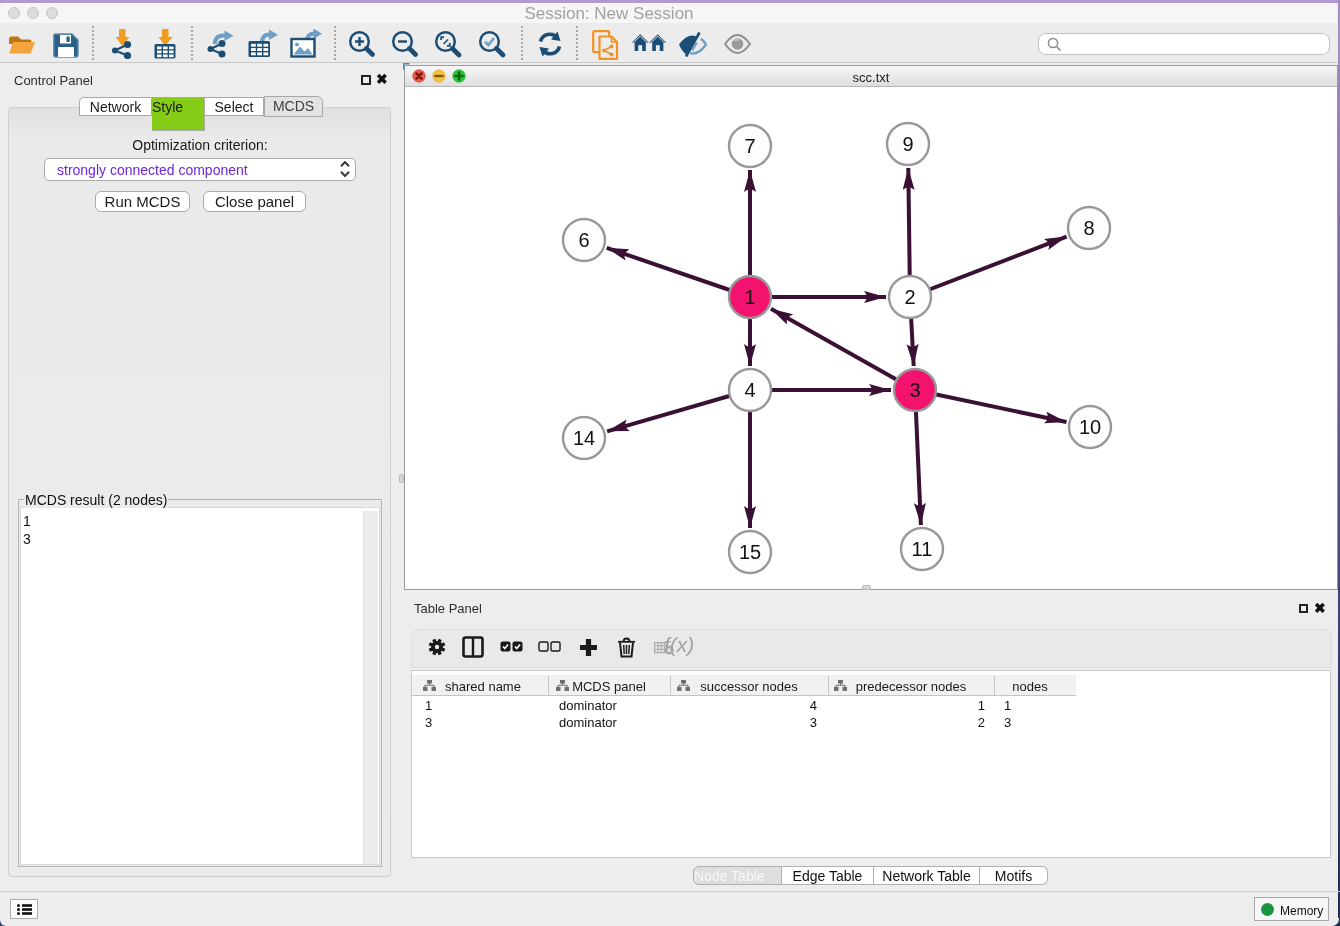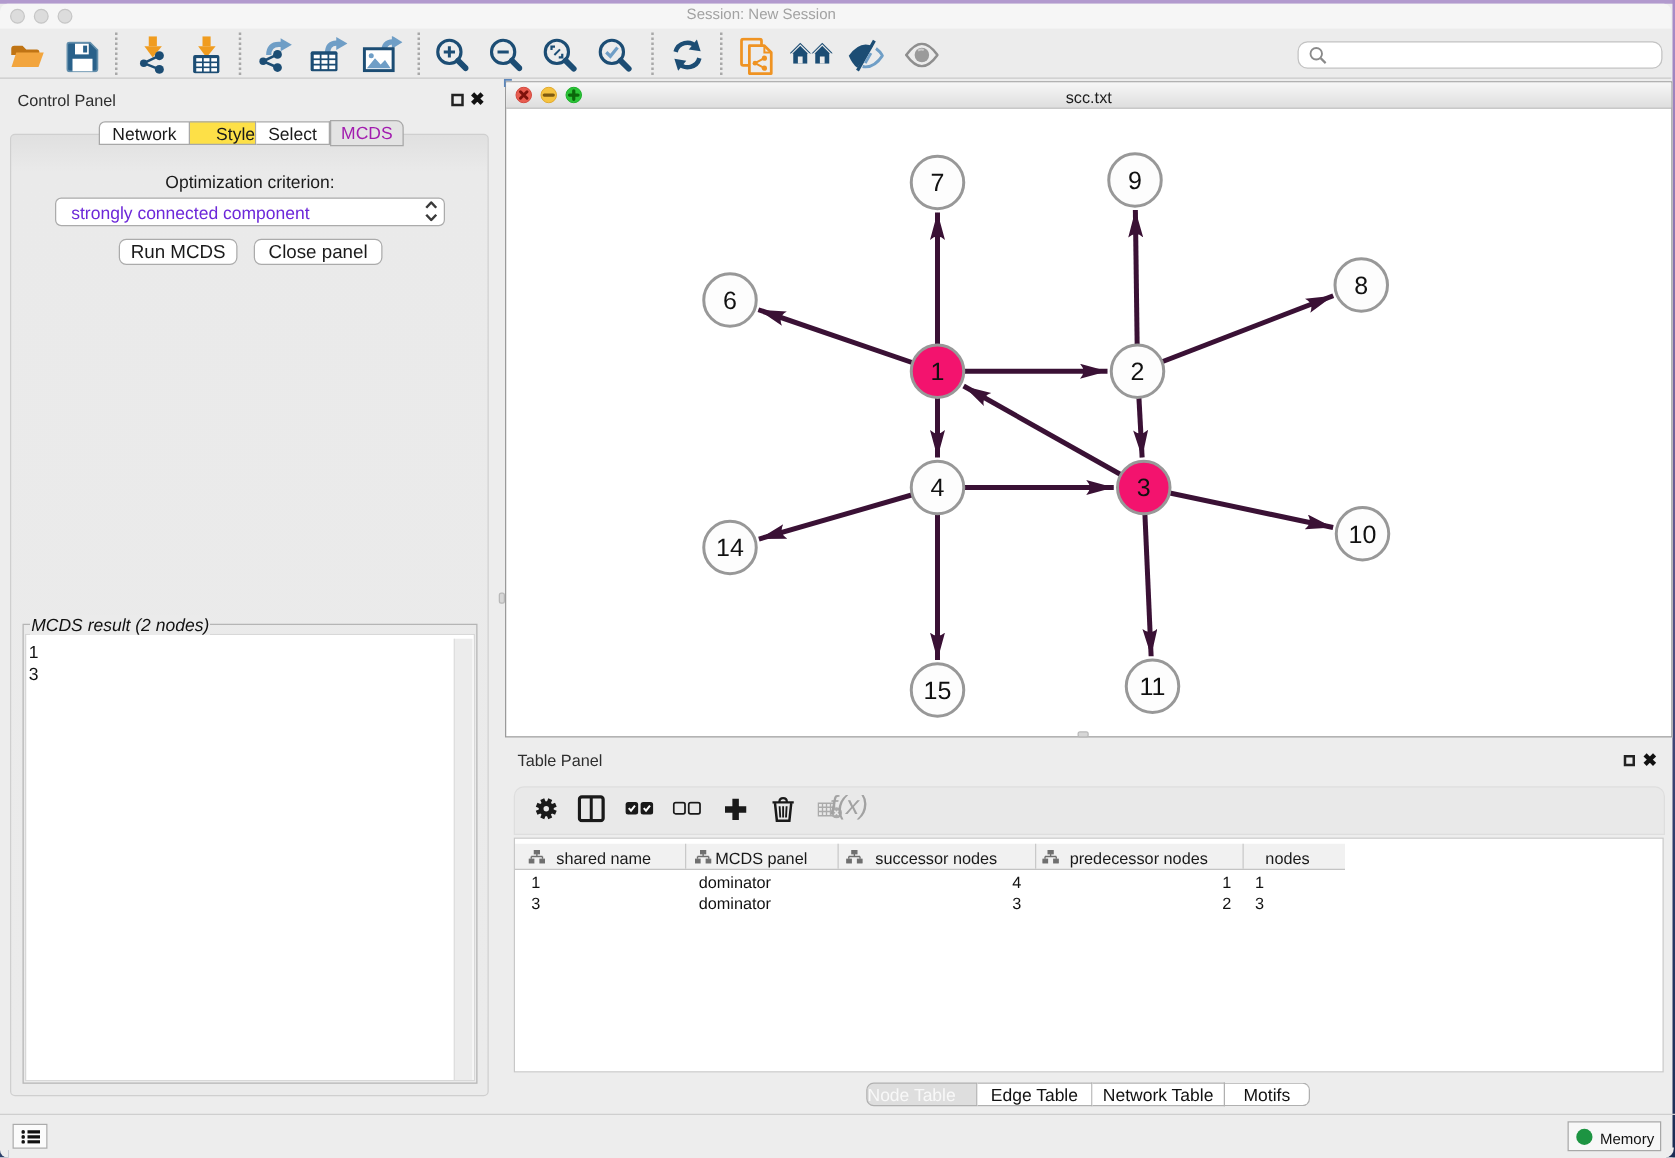--- a/index.html
+++ b/index.html
@@ -11,21 +11,21 @@
 </head>
 <body>
 
 <div class="abs" style="left:0;top:0;width:1340px;height:3px;background:#b29ace;"></div>
 <div class="abs" style="right:0;top:0;width:2px;height:926px;background:linear-gradient(#aa8cc8,#6e5f96 40%,#2c3a68 75%,#1c2d55);"></div>
 <div class="abs" style="left:0;top:3px;width:1337px;height:20px;background:#f6f6f6;border-radius:6px 6px 0 0;"></div>
 
 <div class="abs" style="left:8px;top:7px;width:12px;height:12px;border-radius:50%;background:#dcdcdc;border:1px solid #c6c6c6;"></div>
 <div class="abs" style="left:27px;top:7px;width:12px;height:12px;border-radius:50%;background:#dcdcdc;border:1px solid #c6c6c6;"></div>
 <div class="abs" style="left:46px;top:7px;width:12px;height:12px;border-radius:50%;background:#dcdcdc;border:1px solid #c6c6c6;"></div>
-<div class="abs" style="left:0;top:4px;width:1218px;text-align:center;font-size:12px;color:#a2a2a2;">Session: New Session</div>
+<div class="abs" style="left:0;top:4px;width:1218px;text-align:center;font-size:17px;color:#a2a2a2;">Session: New Session</div>
 
 <div class="abs" id="toolbar" style="left:0;top:23px;width:1337px;height:40px;background:#ececec;border-bottom:1px solid #c9c9c9;"></div>
 <div class="abs" style="left:92px;top:26px;height:34px;border-left:2px dotted #a8a8a8;"></div>
 <div class="abs" style="left:191px;top:26px;height:34px;border-left:2px dotted #a8a8a8;"></div>
 <div class="abs" style="left:334px;top:26px;height:34px;border-left:2px dotted #a8a8a8;"></div>
 <div class="abs" style="left:521px;top:26px;height:34px;border-left:2px dotted #a8a8a8;"></div>
 <div class="abs" style="left:576px;top:26px;height:34px;border-left:2px dotted #a8a8a8;"></div>
 
 <svg class="abs" style="left:8px;top:33px;" width="28" height="24" viewBox="0 0 28 24">
 <path d="M1 6 Q1 3.5 3.5 3.5 L10 3.5 L13 6.5 L21.5 6.5 Q23.5 6.5 23.5 8.5 L23.5 11 L1 11 z" fill="#c07414"></path>
@@ -178,37 +178,37 @@
 <path d="M9.5 9.5 L13.5 13.5" stroke="#8a8a8a" stroke-width="1.7"></path>
 </svg>
 
 <div class="abs" style="left:14px;top:73px;font-size:13px;color:#2e2e2e;">Control Panel</div>
 <div class="abs" style="left:361px;top:75px;width:10px;height:10px;border:2px solid #222;"></div>
 <div class="abs" style="left:376px;top:71px;font-size:14px;font-weight:bold;color:#111;">✖</div>
 
 <div class="abs" style="left:8px;top:107px;width:383px;height:770px;border:1px solid #cfcfcf;border-radius:4px;background:linear-gradient(#e0e0e0,#eaeaea 30px,#ebebeb);"></div>
 
 <div class="abs" style="left:79px;top:97px;width:73px;height:19px;background:#fff;border:1px solid #a8a8a8;border-radius:5px 0 0 0;font-size:14px;color:#1a1a1a;text-align:center;line-height:18px;">Network</div>
-<div class="abs" style="left:152px;top:97px;width:53px;height:19px;background:#fde047;border:1px solid #a8a8a8;border-left:none;font-size:14px;color:#1a1a1a;text-align:right;line-height:18px;">Style</div>
+<div class="abs" style="left:152px;top:97px;width:53px;height:34px;background:#84cc16;border:1px solid #a8a8a8;border-left:none;font-size:14px;color:#1a1a1a;text-align:left;line-height:18px;">Style</div>
 <div class="abs" style="left:205px;top:97px;width:59px;height:19px;background:#fff;border:1px solid #a8a8a8;border-left:none;font-size:14px;color:#1a1a1a;text-align:center;line-height:18px;">Select</div>
-<div class="abs" style="left:264px;top:96px;width:59px;height:21px;background:#e3e3e3;border:1px solid #a8a8a8;border-radius:0 6px 0 0;font-size:14px;color:#a21caf;text-align:center;line-height:19px;">MCDS</div>
+<div class="abs" style="left:264px;top:96px;width:59px;height:21px;background:#e3e3e3;border:1px solid #a8a8a8;border-radius:0 6px 0 0;font-size:14px;color:#404040;text-align:center;line-height:19px;">MCDS</div>
 
 <div class="abs" style="left:0px;top:137px;width:400px;text-align:center;font-size:14px;color:#1a1a1a;">Optimization criterion:</div>
 <div class="abs" style="left:44px;top:158px;width:312px;height:23px;background:#fff;border:1px solid #ababab;border-radius:5px;"></div>
 <div class="abs" style="left:57px;top:162px;font-size:14px;color:#6d28d9;">strongly connected component</div>
 <svg class="abs" style="left:339px;top:161px;" width="12" height="16" viewBox="0 0 12 16">
 <path d="M2 5.2 L6 1 L10 5.2" fill="none" stroke="#3a3a3a" stroke-width="2"></path>
 <path d="M2 10.8 L6 15 L10 10.8" fill="none" stroke="#3a3a3a" stroke-width="2"></path>
 </svg>
 <div class="abs" style="left:95px;top:191px;width:95px;height:21px;background:#fff;border:1px solid #ababab;border-radius:6px;font-size:15px;color:#1a1a1a;text-align:center;line-height:19px;">Run MCDS</div>
 <div class="abs" style="left:203px;top:191px;width:103px;height:21px;background:#fff;border:1px solid #ababab;border-radius:6px;font-size:15px;color:#1a1a1a;text-align:center;line-height:19px;">Close panel</div>
 
 <div class="abs" style="left:18px;top:499px;width:364px;height:368px;border:1px solid #b5b5b5;"></div>
 <div class="abs" style="left:20px;top:507px;width:360px;height:358px;background:#fff;border:1px solid #d8d8d8;"></div>
-<div class="abs" style="left:24px;top:492px;background:#ebebeb;font-size:14px;color:#111;padding:0 1px;font-style:italic;">MCDS result (2 nodes)</div>
+<div class="abs" style="left:24px;top:492px;background:#ebebeb;font-size:14px;color:#111;padding:0 1px;">MCDS result (2 nodes)</div>
 <div class="abs" style="left:363px;top:511px;width:15px;height:353px;background:#ececec;border-left:1px solid #dedede;"></div>
 <div class="abs" style="left:23px;top:512px;font-size:14px;color:#111;line-height:18px;">1<br>3</div>
 
 <div class="abs" style="left:404px;top:65px;width:934px;height:525px;background:#fff;border:1px solid #9a9a9a;"></div>
 <div class="abs" style="left:405px;top:66px;width:932px;height:21px;background:linear-gradient(#f7f7f7,#dedede);border-bottom:1px solid #b6b6b6;"></div>
 <div class="abs" style="left:405px;top:70px;width:932px;text-align:center;font-size:13px;color:#1c1c1c;">scc.txt</div>
 <svg class="abs" style="left:403px;top:63px;" width="7" height="7" viewBox="0 0 7 7">
 <path d="M0.8 6.5 L0.8 0.8 L6.5 0.8" fill="none" stroke="#5d87bb" stroke-width="1.5"></path>
 </svg>
 

